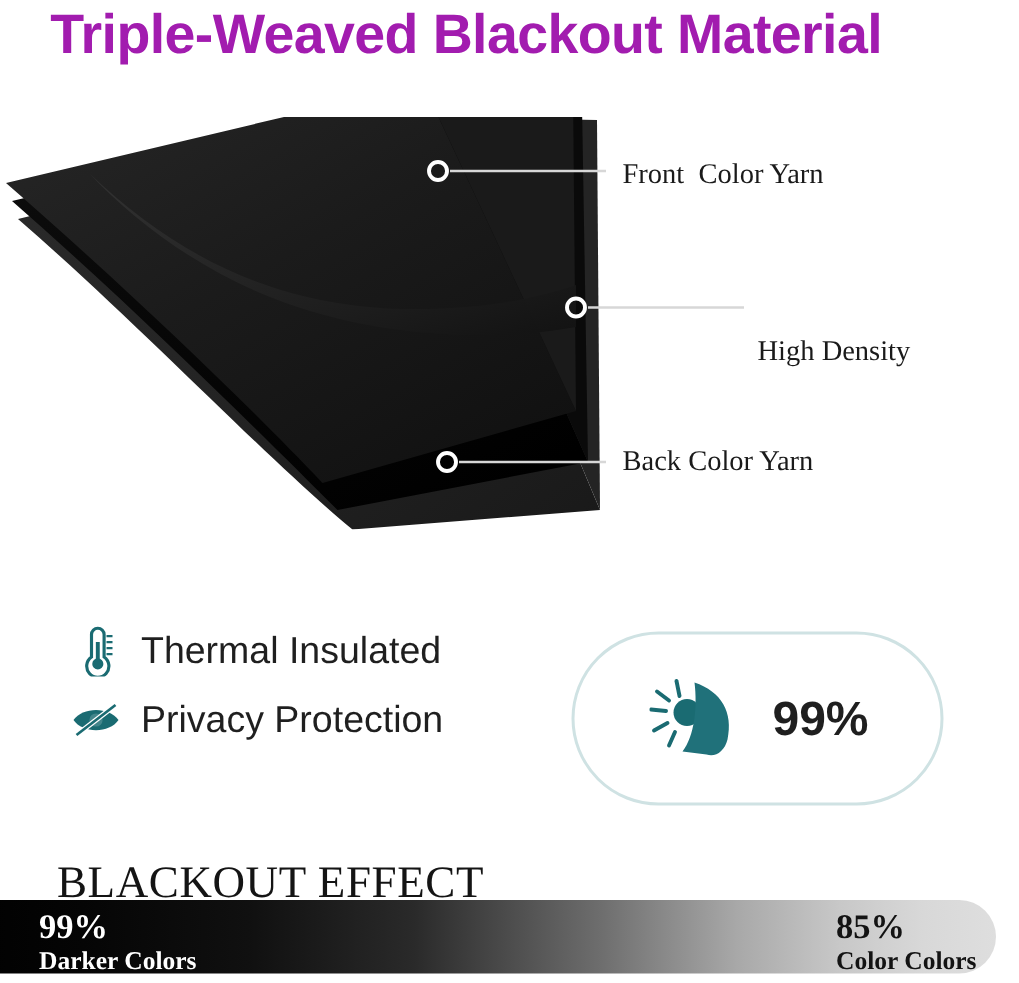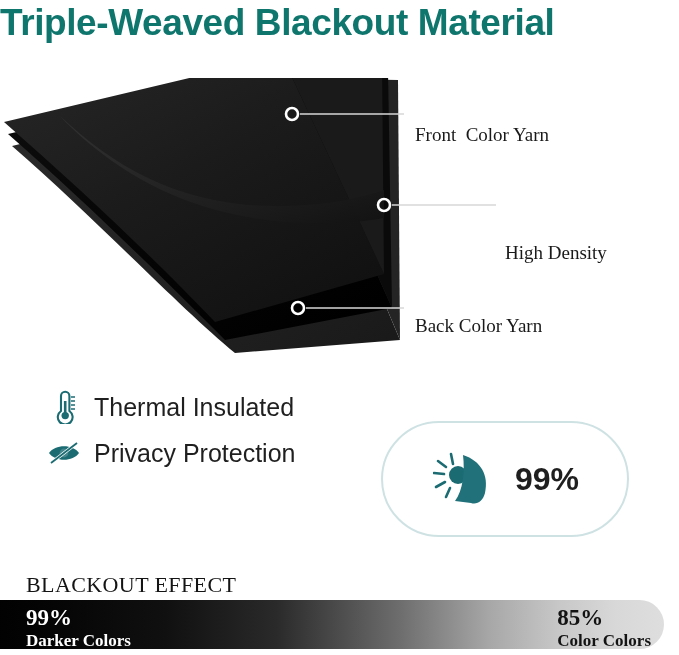--- a/index.html
+++ b/index.html
@@ -15,26 +15,26 @@
     font-family: "Liberation Sans", sans-serif;
     -webkit-font-smoothing: antialiased;
   }
 
   
   #title {
     position: absolute;
     left: 0;
     top: 2px;
     width: 588px;
-    text-align: left;
+    text-align: right;
     font-family: "Liberation Sans", sans-serif;
     font-weight: bold;
     font-size: 37px;
     letter-spacing: -0.4px;
-    color: #0f766e;
+    color: #a21caf;
     white-space: nowrap;
   }
 
   
   #diagram {
     position: absolute;
     left: 0;
     top: 78px;
     width: 679px;
     height: 275px;
@@ -43,31 +43,30 @@
     display: block;
   }
 
   .callout-label {
     position: absolute;
     font-family: "Liberation Serif", serif;
     font-size: 19px;
     color: #1a1a1a;
     line-height: 1.18;
     white-space: pre;
-    margin-top: 18px;
   }
   #callout-front-label  { left: 415px; top: 106px; }
   #callout-high-label   { left: 505px; top: 179px; }
   #callout-back-label   { left: 415px; top: 297px; }
 
   
   #features {
     position: absolute;
     left: 44px;
-    top: 384px;
+    top: 411px;
     width: 310px;
   }
   .feature-row {
     display: flex;
     align-items: center;
     height: 46px;
   }
   .feature-icon {
     width: 42px;
     height: 40px;
@@ -114,24 +113,24 @@
     font-weight: bold;
     color: #1f1f1f;
     line-height: 1.08;
   }
   #badge-pct { font-size: 32px; display: block; }
   #badge-word { font-size: 32px; display: block; }
 
   
   #effect-heading {
     position: absolute;
-    left: 26px;
+    left: 38px;
     top: 572px;
     font-family: "Liberation Serif", serif;
-    font-size: 22px;
+    font-size: 30px;
     letter-spacing: 0.4px;
     color: #141414;
     white-space: nowrap;
   }
   #effect-bar {
     position: absolute;
     left: -28px;
     top: 600px;
     width: 692px;
     height: 49px;

